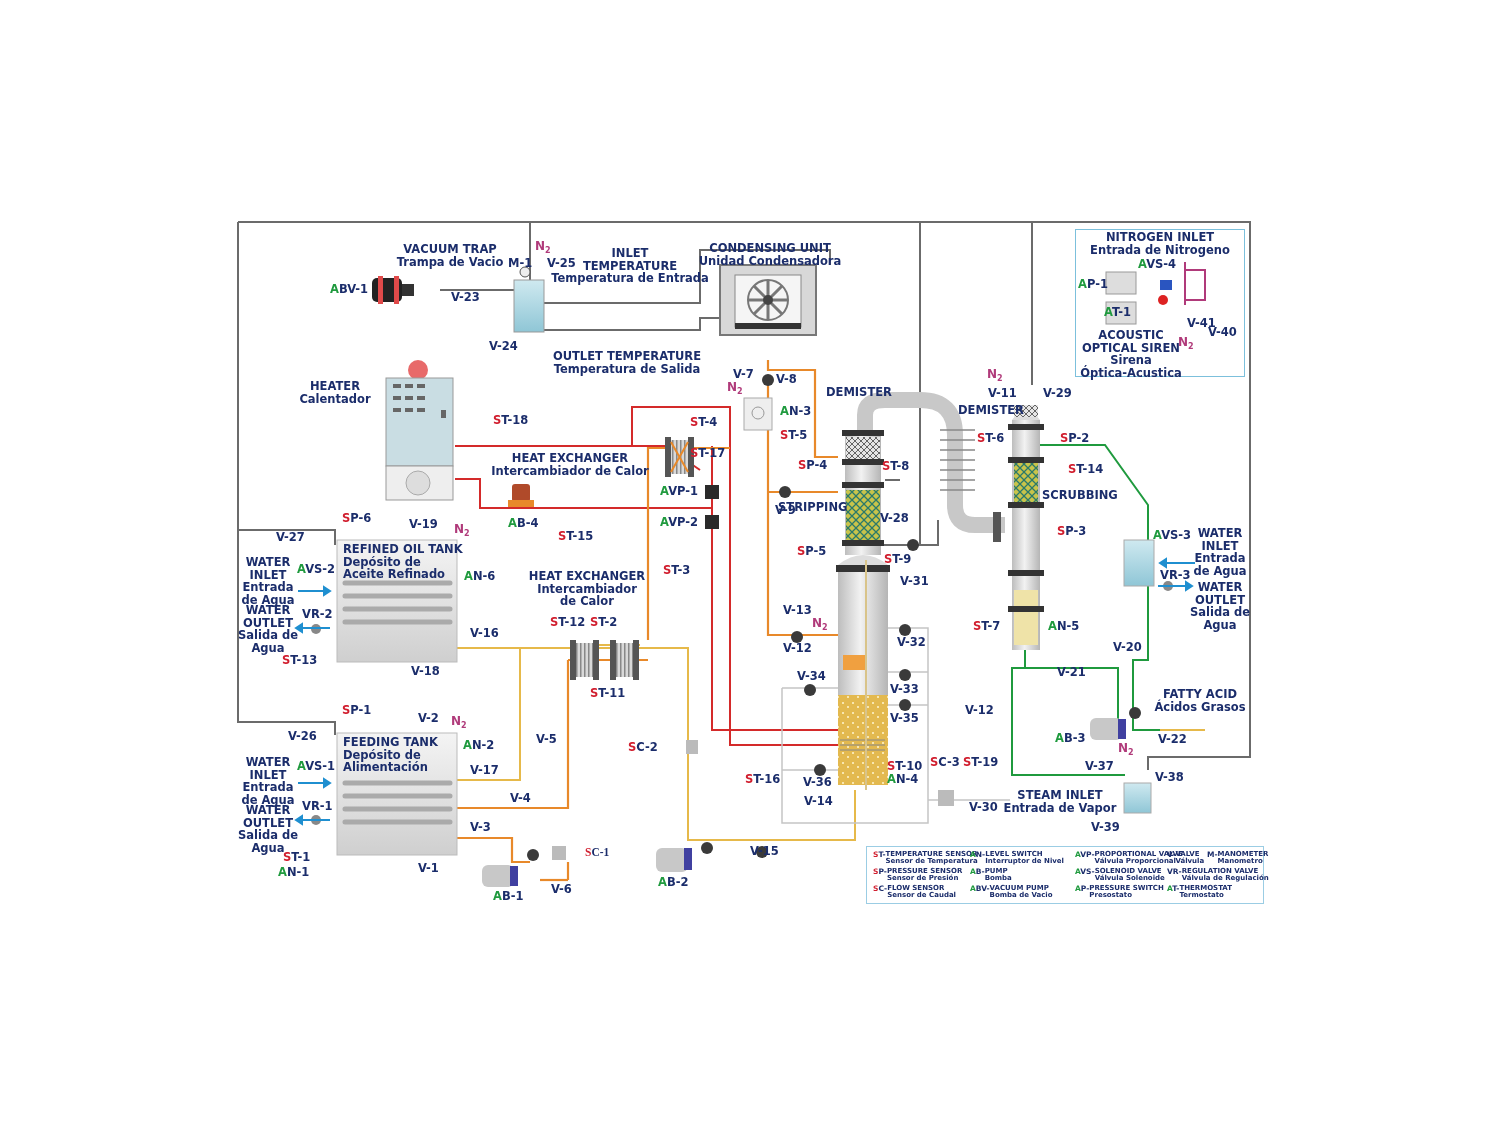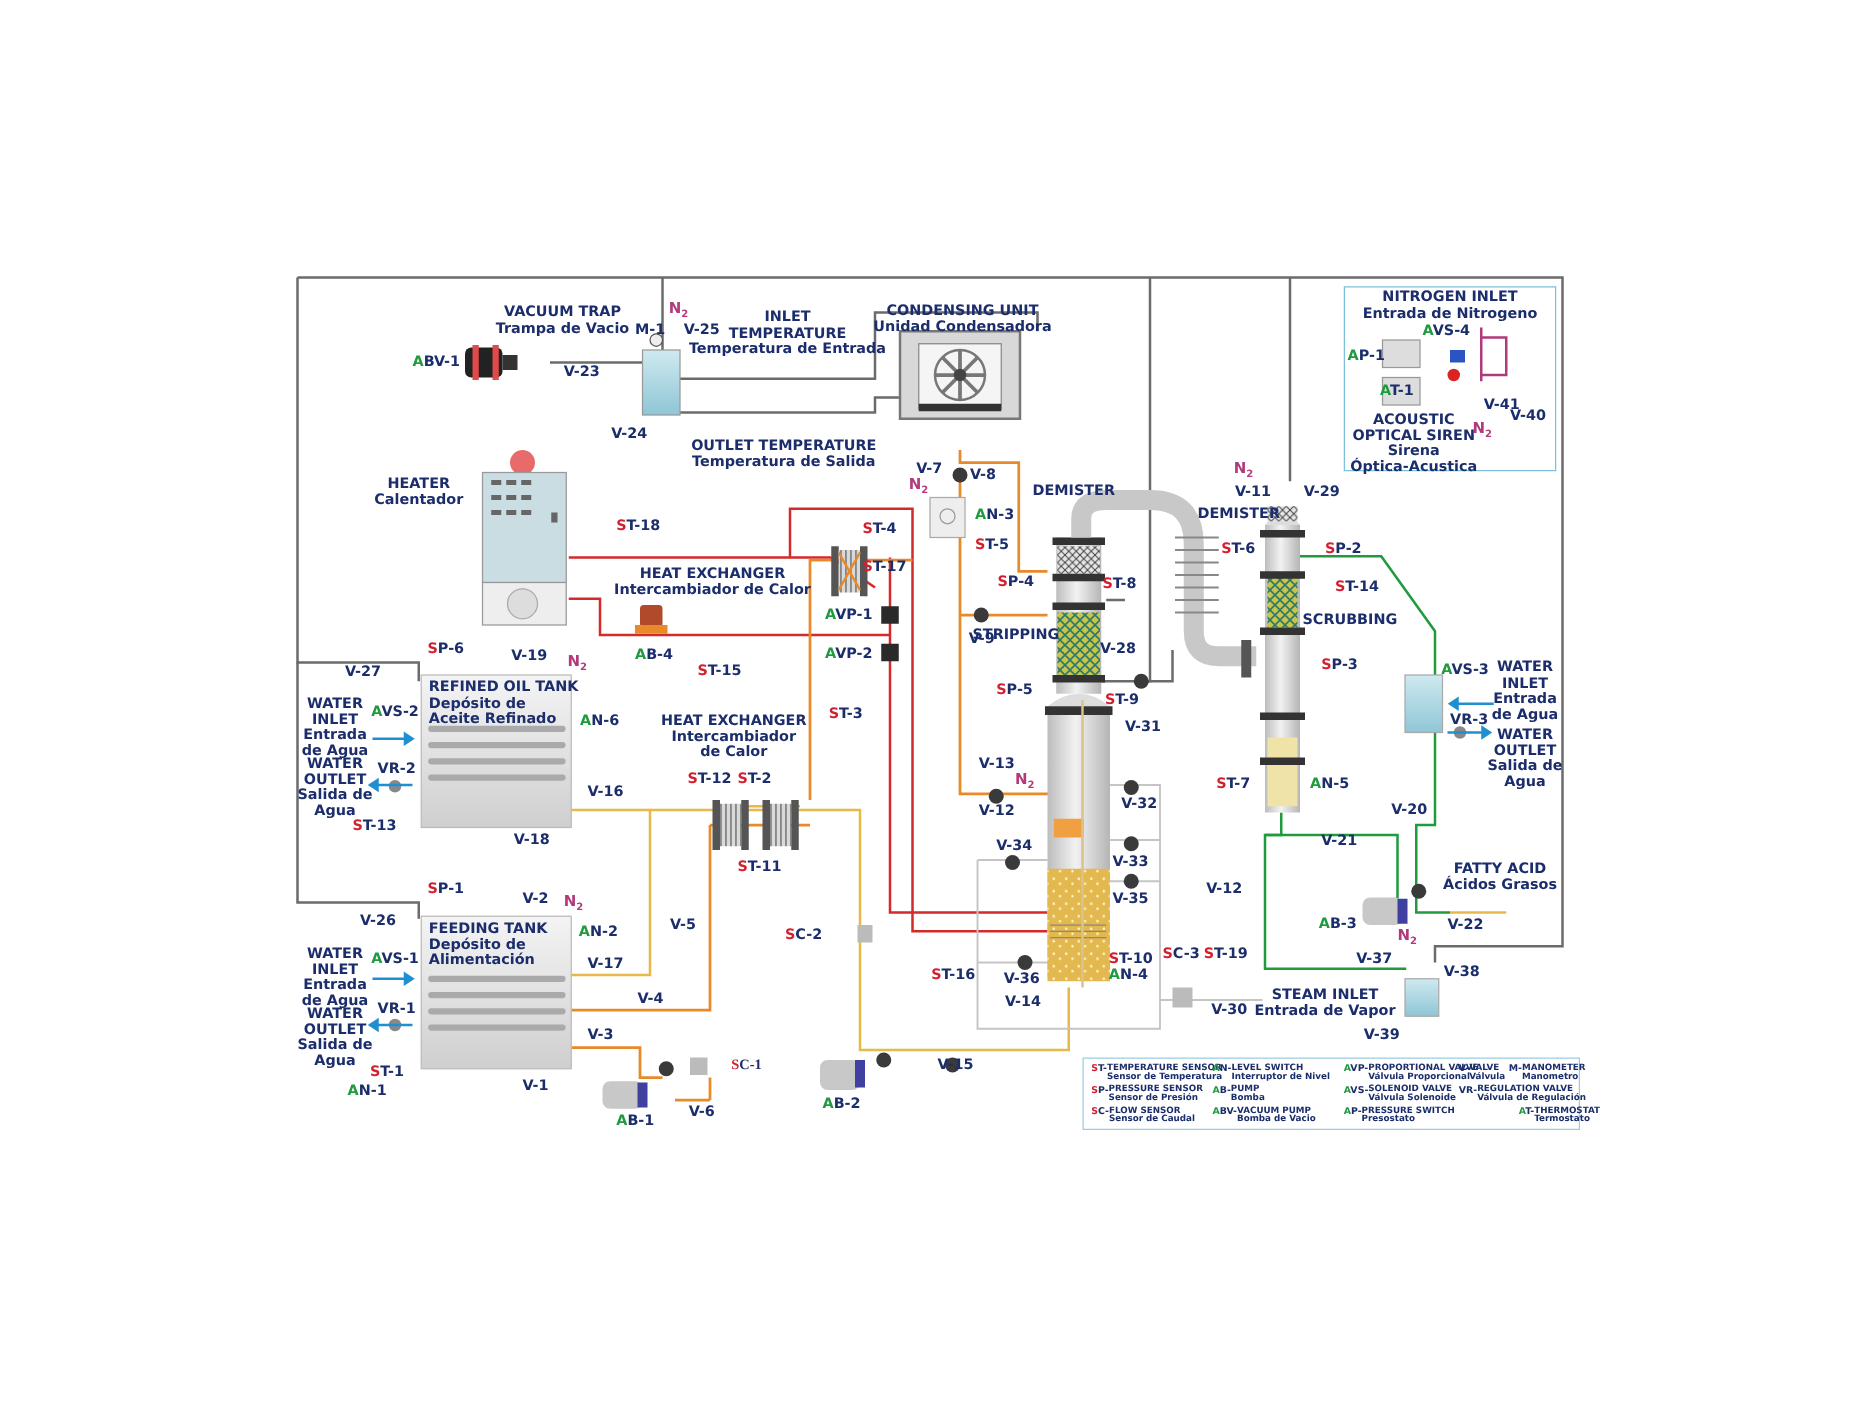--- a/index.html
+++ b/index.html
@@ -404,21 +404,21 @@
     <div class="lbl" style="left: 1153px; top: 529px;"><span class="g">A</span>VS-3</div>
     <div class="lbl" style="left: 1138px; top: 258px;"><span class="g">A</span>VS-4</div>
     <div class="lbl" style="left: 1078px; top: 278px;"><span class="g">A</span>P-1</div>
     <div class="lbl" style="left: 1078px; top: 306px; margin-left: 26px;"><span class="g">A</span>T-1</div>
     <div class="lbl" style="left: 278px; top: 866px;"><span class="g">A</span>N-1</div>
     <div class="lbl" style="left: 463px; top: 739px;"><span class="g">A</span>N-2</div>
     <div class="lbl" style="left: 780px; top: 405px;"><span class="g">A</span>N-3</div>
     <div class="lbl" style="left: 887px; top: 773px;"><span class="g">A</span>N-4</div>
     <div class="lbl" style="left: 1048px; top: 620px;"><span class="g">A</span>N-5</div>
     <div class="lbl" style="left: 464px; top: 570px;"><span class="g">A</span>N-6</div>
-    <div class="lbl" style="left: 283px; top: 851px; margin-left: 13px;"><span class="p">S</span>T-1</div>
+    <div class="lbl" style="left: 283px; top: 851px;"><span class="p">S</span>T-1</div>
     <div class="lbl" style="left: 590px; top: 616px; text-align: center;"><span class="p">S</span>T-2</div>
     <div class="lbl" style="left: 663px; top: 564px;"><span class="p">S</span>T-3</div>
     <div class="lbl" style="left: 690px; top: 416px;"><span class="p">S</span>T-4</div>
     <div class="lbl" style="left: 780px; top: 429px;"><span class="p">S</span>T-5</div>
     <div class="lbl" style="left: 977px; top: 432px;"><span class="p">S</span>T-6</div>
     <div class="lbl" style="left: 973px; top: 620px;"><span class="p">S</span>T-7</div>
     <div class="lbl" style="left: 882px; top: 460px;"><span class="p">S</span>T-8</div>
     <div class="lbl" style="left: 884px; top: 553px;"><span class="p">S</span>T-9</div>
     <div class="lbl" style="left: 887px; top: 760px;"><span class="p">S</span>T-10</div>
     <div class="lbl" style="left: 590px; top: 687px;"><span class="p">S</span>T-11</div>
@@ -498,15 +498,15 @@
     <div class="leg-item" style="left: 6px; top: 21px;"><span class="code"><span style="color: rgb(209, 31, 47);">S</span>P-</span><span class="en"><div>PRESSURE SENSOR</div><div class="es">Sensor de Presión</div></span></div>
     <div class="leg-item" style="left: 6px; top: 38px;"><span class="code"><span style="color: rgb(209, 31, 47);">S</span>C-</span><span class="en"><div>FLOW SENSOR</div><div class="es">Sensor de Caudal</div></span></div>
     <div class="leg-item" style="left: 103px; top: 4px;"><span class="code"><span style="color: rgb(31, 154, 62);">A</span>N-</span><span class="en"><div>LEVEL SWITCH</div><div class="es">Interruptor de Nivel</div></span></div>
     <div class="leg-item" style="left: 103px; top: 21px;"><span class="code"><span style="color: rgb(31, 154, 62);">A</span>B-</span><span class="en"><div>PUMP</div><div class="es">Bomba</div></span></div>
     <div class="leg-item" style="left: 103px; top: 38px;"><span class="code"><span style="color: rgb(31, 154, 62);">A</span>BV-</span><span class="en"><div>VACUUM PUMP</div><div class="es">Bomba de Vacio</div></span></div>
     <div class="leg-item" style="left: 208px; top: 4px;"><span class="code"><span style="color: rgb(31, 154, 62);">A</span>VP-</span><span class="en"><div>PROPORTIONAL VALVE</div><div class="es">Válvula Proporcional</div></span></div>
     <div class="leg-item" style="left: 208px; top: 21px;"><span class="code"><span style="color: rgb(31, 154, 62);">A</span>VS-</span><span class="en"><div>SOLENOID VALVE</div><div class="es">Válvula Solenoide</div></span></div>
     <div class="leg-item" style="left: 208px; top: 38px;"><span class="code"><span style="color: rgb(31, 154, 62);">A</span>P-</span><span class="en"><div>PRESSURE SWITCH</div><div class="es">Presostato</div></span></div>
     <div class="leg-item" style="left: 300px; top: 4px;"><span class="code">V-</span><span class="en"><div>VALVE</div><div class="es">Válvula</div></span></div>
     <div class="leg-item" style="left: 300px; top: 21px;"><span class="code">VR-</span><span class="en"><div>REGULATION VALVE</div><div class="es">Válvula de Regulación</div></span></div>
-    <div class="leg-item" style="left: 300px; top: 38px; margin-left: 48px;"><span class="code"><span style="color: rgb(31, 154, 62);">A</span>T-</span><span class="en"><div>THERMOSTAT</div><div class="es">Termostato</div></span></div>
+    <div class="leg-item" style="left: 300px; top: 38px;"><span class="code"><span style="color: rgb(31, 154, 62);">A</span>T-</span><span class="en"><div>THERMOSTAT</div><div class="es">Termostato</div></span></div>
     <div class="leg-item" style="left: 340px; top: 4px;"><span class="code">M-</span><span class="en"><div>MANOMETER</div><div class="es">Manometro</div></span></div>
   </div>
 
 </body></html>

